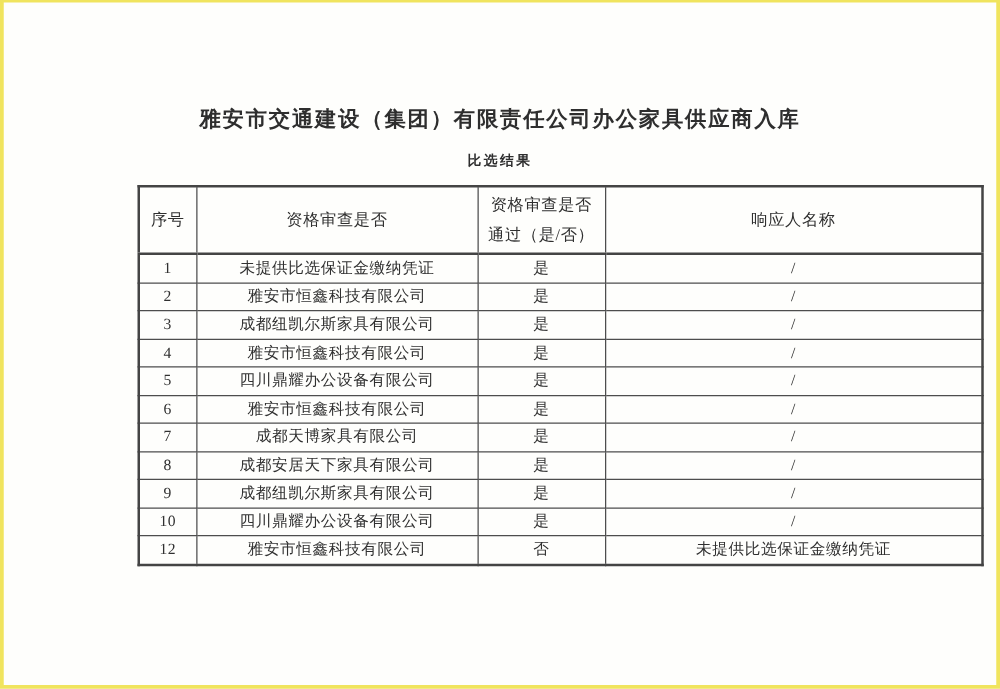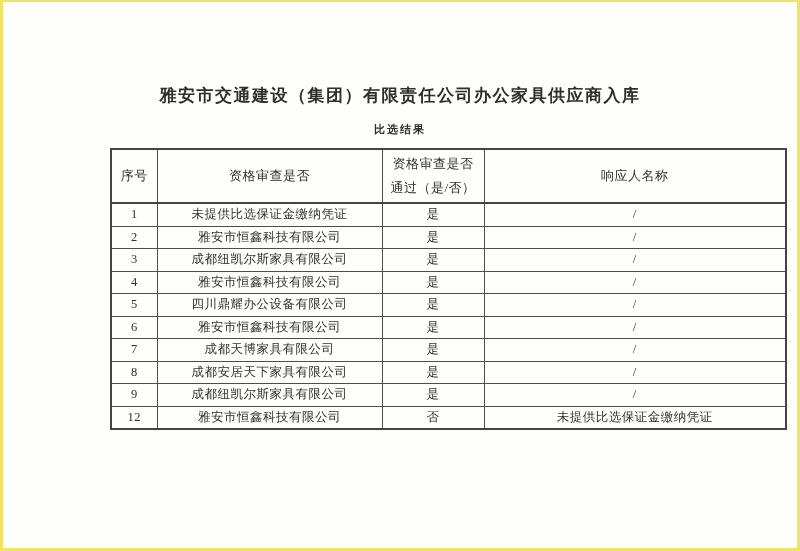--- a/index.html
+++ b/index.html
@@ -159,20 +159,26 @@
         <td>是</td>
         <td class="slash">/</td>
       </tr>
       <tr class="data-row">
         <td>9</td>
         <td>成都纽凯尔斯家具有限公司</td>
         <td>是</td>
         <td class="slash">/</td>
       </tr>
       <tr class="data-row">
+        <td>10</td>
+        <td>四川鼎耀办公设备有限公司</td>
+        <td>是</td>
+        <td class="slash">/</td>
+      </tr>
+      <tr class="data-row">
         <td>12</td>
         <td>雅安市恒鑫科技有限公司</td>
         <td>否</td>
         <td class="slash">未提供比选保证金缴纳凭证</td>
       </tr>
     </tbody>
   </table>
 
 </div>
 

